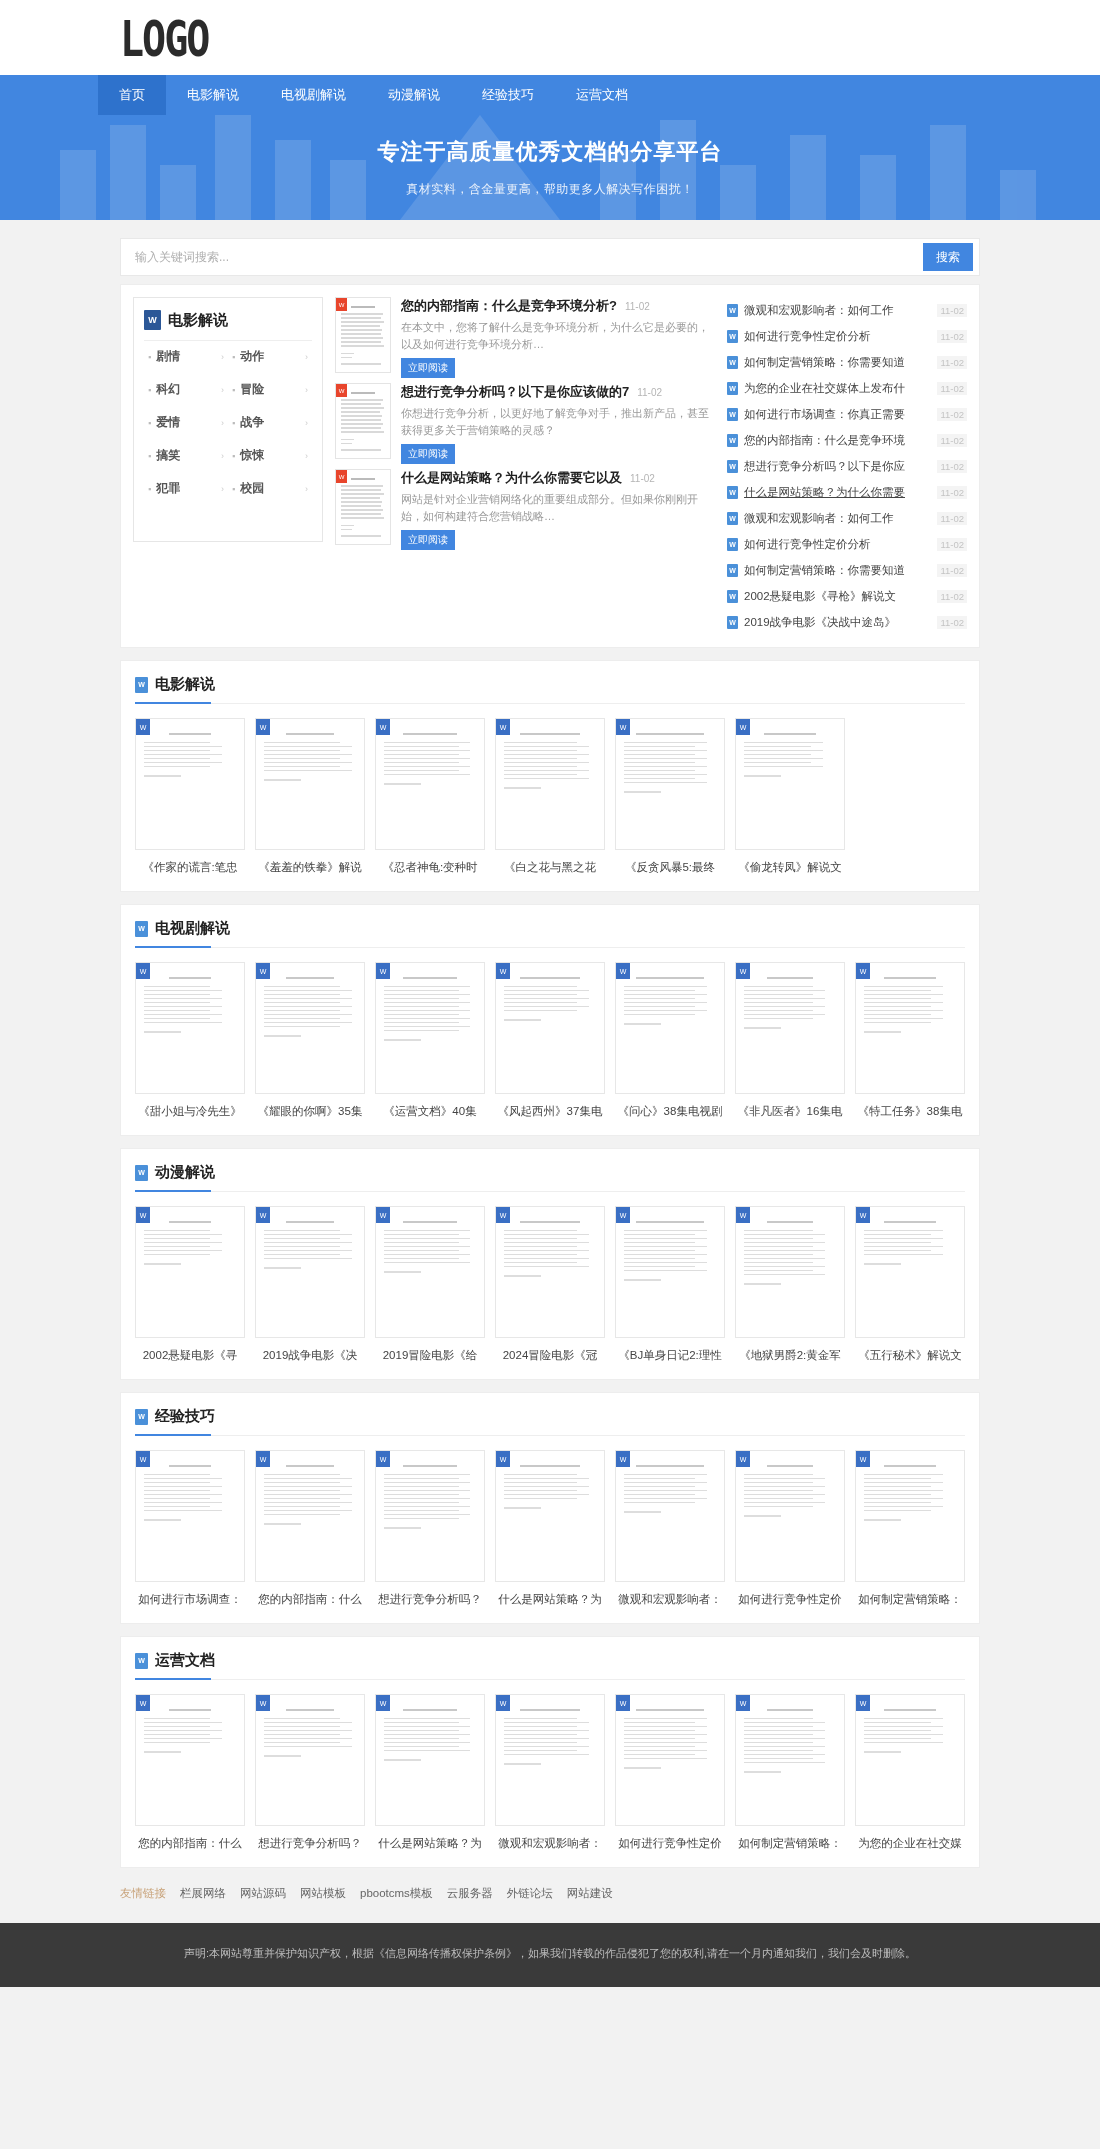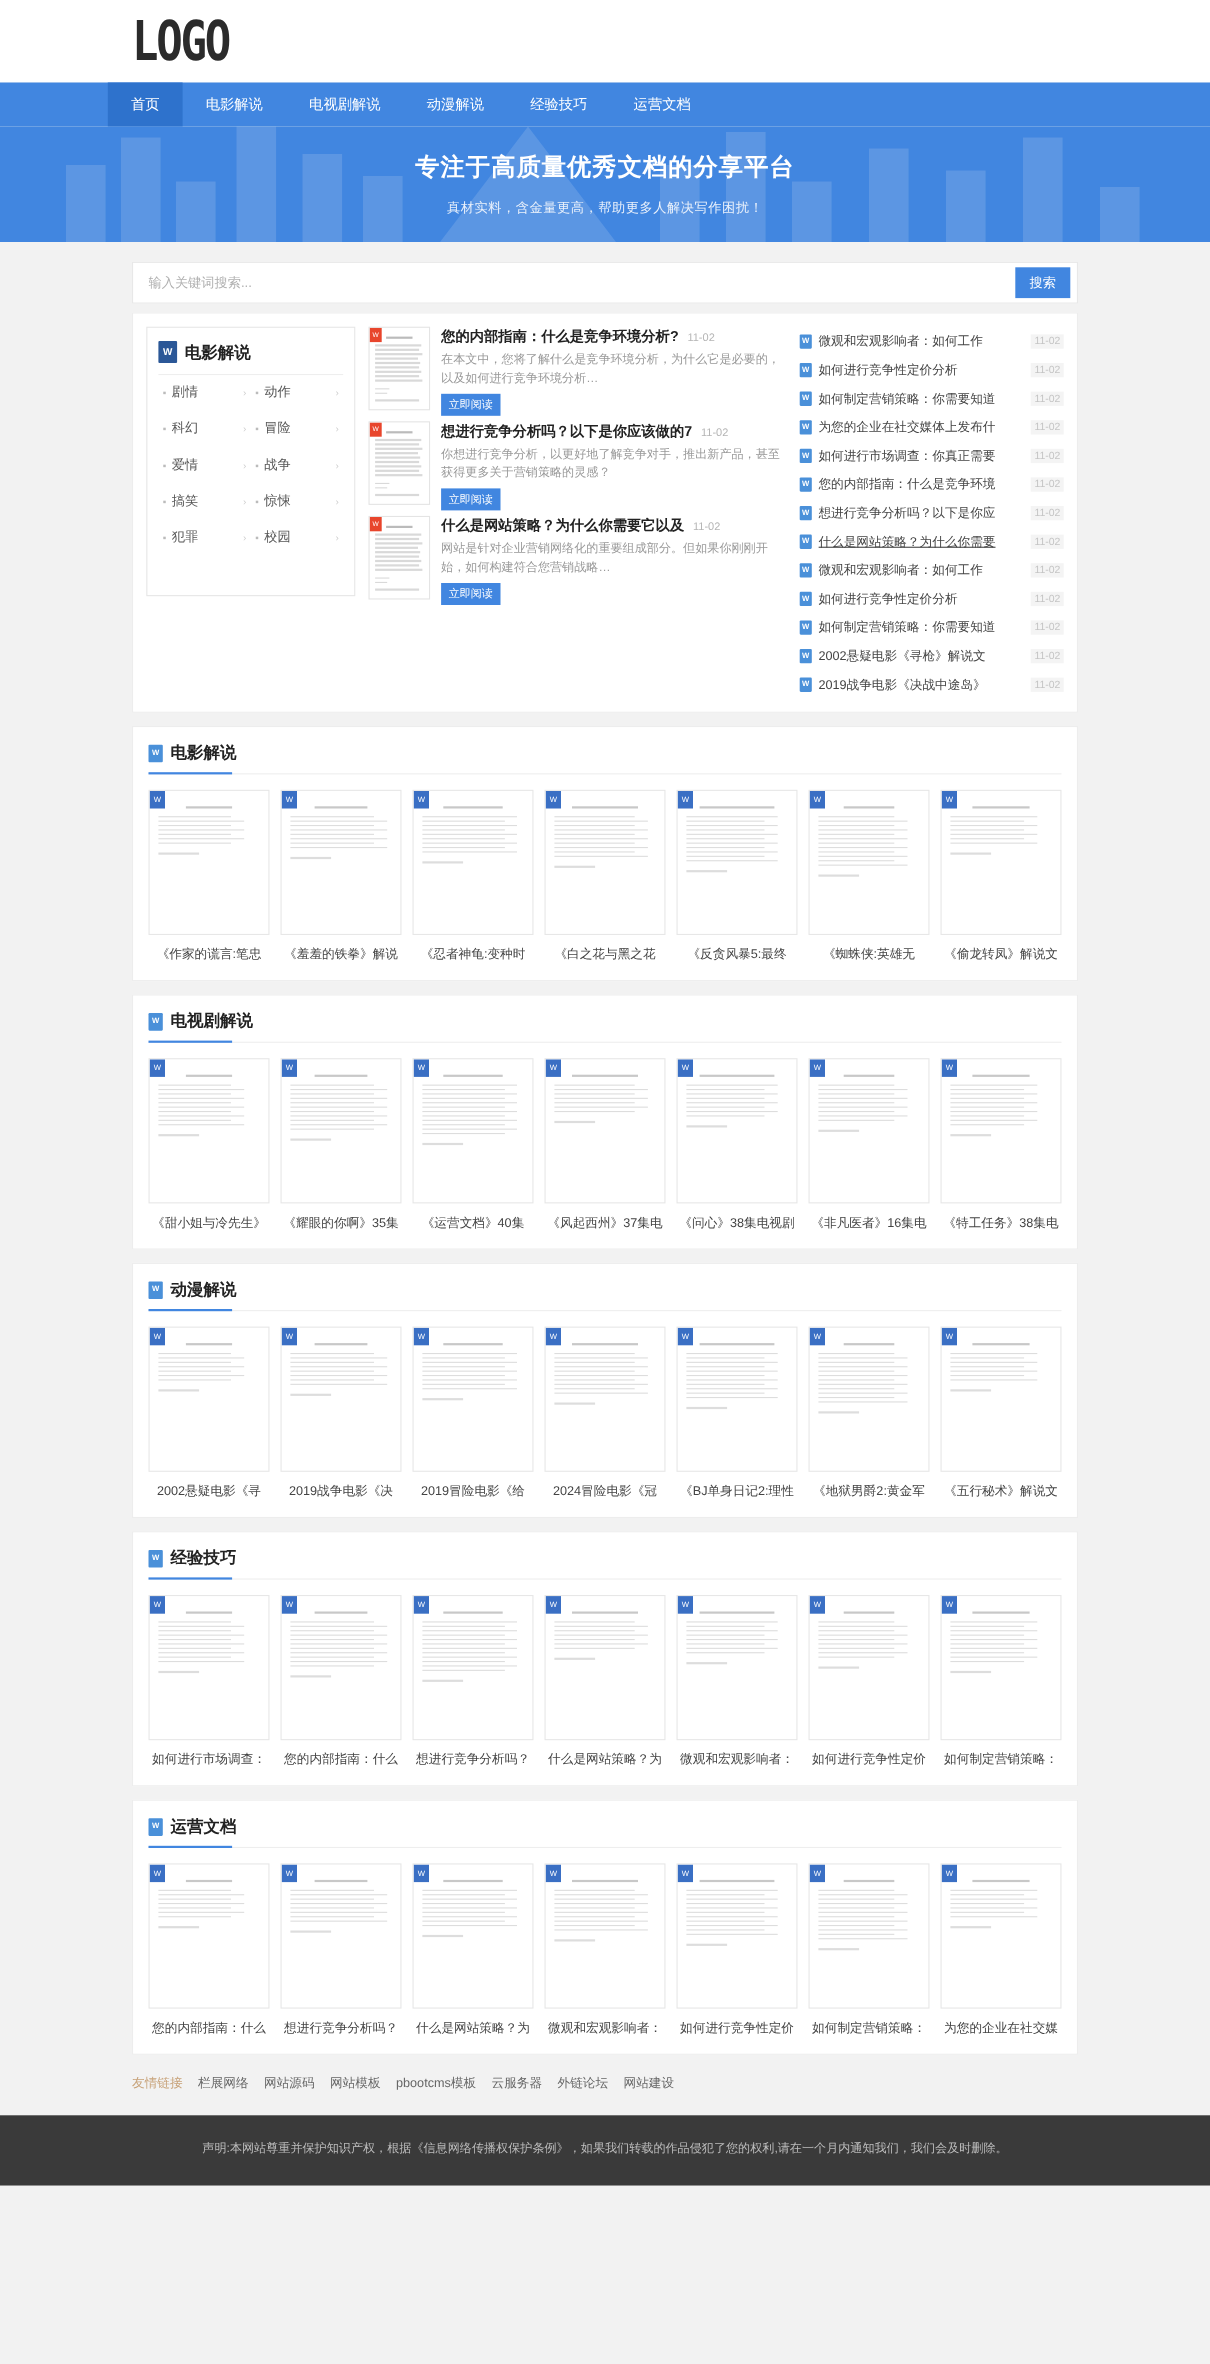--- a/index.html
+++ b/index.html
@@ -165,21 +165,21 @@
     font-size: 12px;
     color: #555;
     padding: 7px 4px;
     display: flex;
     align-items: center;
     justify-content: space-between;
     cursor: pointer;
   }
   .cat-item .dot { color: #bbb; font-size: 9px; margin-right: 5px; }
   .cat-item .arr { color: #ccc; font-size: 9px; }
-  .cat-item .lbl { flex: 1; }
+  .cat-item .lbl { flex: 1; font-weight: bold; }
 
   .feature-list { flex: 1; display: flex; flex-direction: column; gap: 7px; }
   .feature {
     display: flex;
     gap: 10px;
     height: 79px;
   }
   .f-thumb {
     width: 56px;
     height: 76px;
@@ -680,42 +680,20 @@
                   <i style="width:90%"></i>
                   <i style="width:40%;margin-top:8px"></i>
                 </div>
               </div>
               <div class="card-title">《反贪风暴5:最终</div>
             </div>
             <div class="card">
               <div class="card-thumb">
                 <div class="badge">W</div>
                 <div class="doclines">
-                  <i class="hdr" style="width:50%"></i>
-                  <i style="width:75%"></i>
-                  <i style="width:88%"></i>
-                  <i style="width:75%"></i>
-                  <i style="width:88%"></i>
-                  <i style="width:75%"></i>
-                  <i style="width:88%"></i>
-                  <i style="width:75%"></i>
-                  <i style="width:88%"></i>
-                  <i style="width:75%"></i>
-                  <i style="width:88%"></i>
-                  <i style="width:75%"></i>
-                  <i style="width:88%"></i>
-                  <i style="width:40%;margin-top:8px"></i>
-                </div>
-              </div>
-              <div class="card-title">《蜘蛛侠:英雄无</div>
-            </div>
-            <div class="card">
-              <div class="card-thumb">
-                <div class="badge">W</div>
-                <div class="doclines">
                   <i class="hdr" style="width:57%"></i>
                   <i style="width:86%"></i>
                   <i style="width:73%"></i>
                   <i style="width:86%"></i>
                   <i style="width:73%"></i>
                   <i style="width:86%"></i>
                   <i style="width:73%"></i>
                   <i style="width:86%"></i>
                   <i style="width:40%;margin-top:8px"></i>
                 </div>

